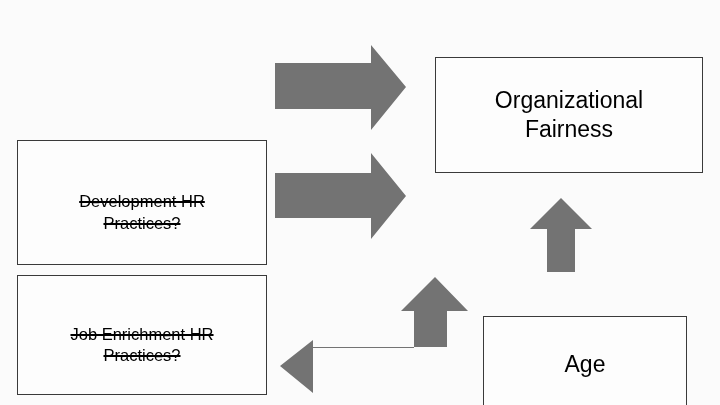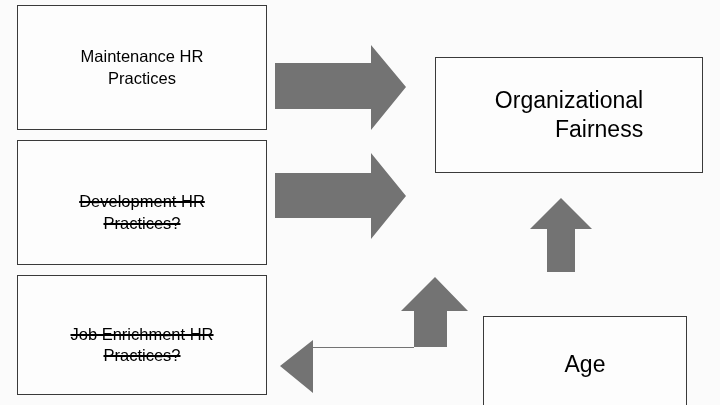--- a/index.html
+++ b/index.html
@@ -59,36 +59,32 @@
 
     <polygon class="arrow-shape" fill="#737373" points="275,63 371,63 371,45 406,87 371,130 371,109 275,109"></polygon>
 
     <polygon class="arrow-shape" fill="#737373" points="275,173 371,173 371,153 406,196 371,239 371,218 275,218"></polygon>
 
     <polygon class="arrow-shape" fill="#737373" points="561,198 592,229 575,229 575,272 547,272 547,229 530,229"></polygon>
 
     <polygon class="arrow-shape" fill="#737373" points="435,277 468,311 447,311 447,347 313,347 313,393 280,366 313,340 313,348 414,348 414,311 401,311"></polygon>
   </svg>
 
-  <div class="node-box" style="left:17px; top:5px; width:250px; height:125px;">
-    <span class="node-label size-sm">Maintenance HR
-Practices</span>
-  </div>
 
   <div class="node-box" style="left:17px; top:140px; width:250px; height:125px;">
     <span class="node-label size-sm struck">Development HR
 Practices?</span>
   </div>
 
   <div class="node-box" style="left:17px; top:275px; width:250px; height:120px;align-items:center;">
     <span class="node-label size-sm struck">Job Enrichment HR
 Practices?</span>
   </div>
 
-  <div class="node-box" style="left:435px; top:57px; width:268px; height:116px;text-align:right;">
+  <div class="node-box" style="left:435px; top:57px; width:268px; height:116px;">
     <span class="node-label size-lg">Organizational
 Fairness</span>
   </div>
 
   <div class="node-box" style="left:483px; top:288px; width:204px; height:98px;margin-top:28px;">
     <span class="node-label size-lg">Age</span>
   </div>
 
 </div>
 

